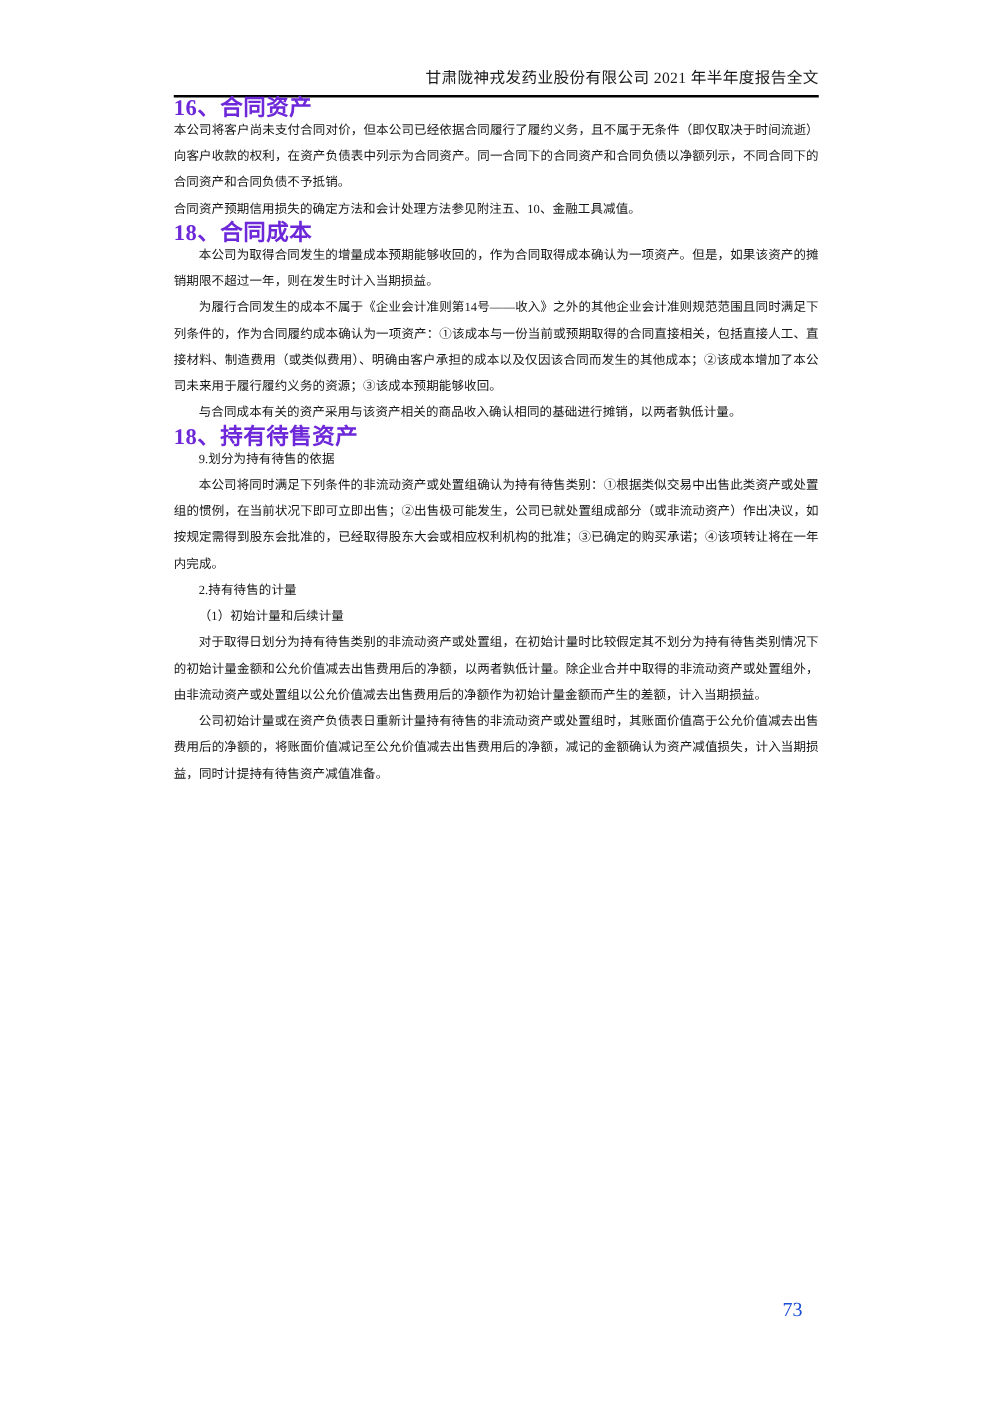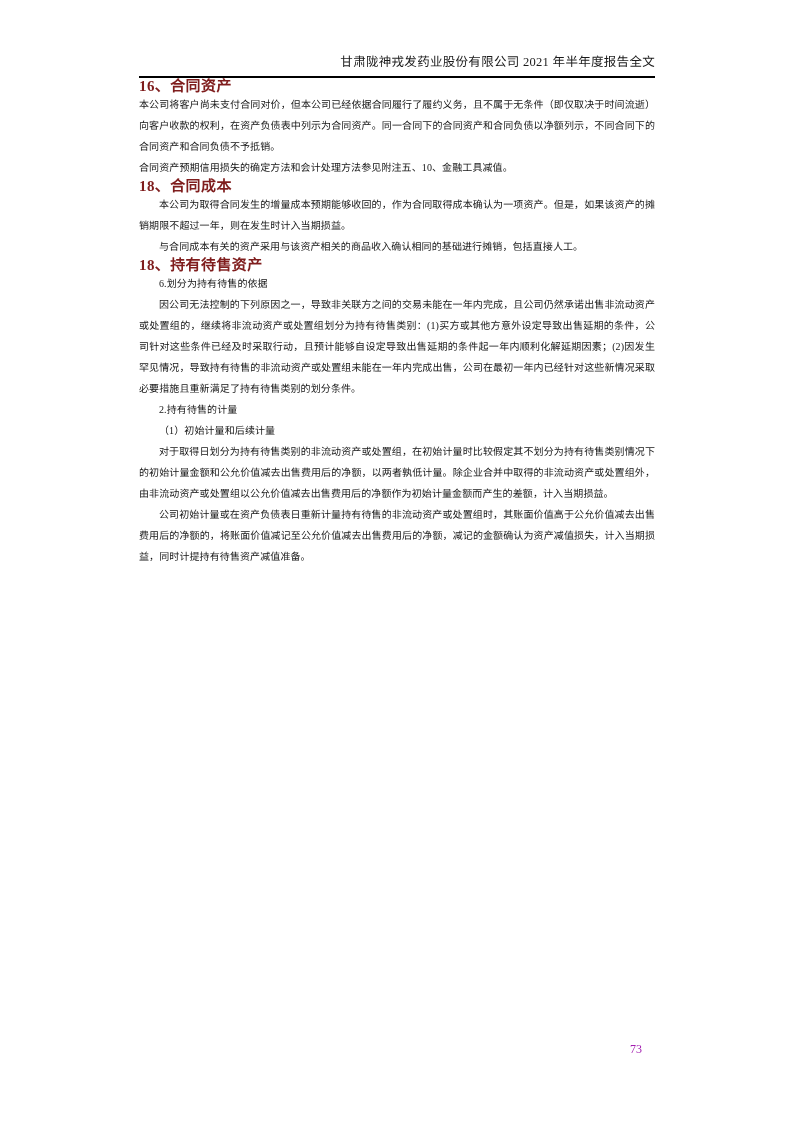--- a/index.html
+++ b/index.html
@@ -25,24 +25,24 @@
     line-height: 16px;
     color: #1a1a1a;
     letter-spacing: 0.3px;
   }
   .header-rule {
     border: none;
     border-top: 2px solid #000000;
     margin: 6px 0 0 0;
   }
   h3.sec-heading {
-    font-size: 15px;
+    font-size: 18px;
     line-height: 16px;
     font-weight: bold;
-    color: #7f1d1d;
+    color: #6d28d9;
     margin: 0;
     letter-spacing: 0.4px;
   }
   .h-16 { margin-top: 19px; }
   .h-17 { margin-top: 18px; }
   .h-18 { margin-top: 20px; }
   p.body-text {
     font-size: 10px;
     line-height: 21px;
     margin: 0;
@@ -52,23 +52,23 @@
   }
   .ind { text-indent: 2em; }
   .flush { text-indent: 0; }
   .mt-p1 { margin-top: 28px; }   
   .mt-blank { margin-top: 21px; } 
   .mt-sub { margin-top: 20px; }   
   .page-number {
     position: absolute;
     top: 1042px;
     right: 84px;
-    font-size: 12px;
+    font-size: 16px;
     line-height: 14px;
-    color: #a21caf;
+    color: #1d4ed8;
   }
 </style>
 </head>
 <body>
 
 <div class="page">
 
   <div class="doc-header">甘肃陇神戎发药业股份有限公司 2021 年半年度报告全文</div>
 
   <hr class="header-rule">
@@ -76,30 +76,31 @@
   <h3 class="sec-heading h-16">16、合同资产</h3>
 
   <p class="body-text flush mt-p1">本公司将客户尚未支付合同对价，但本公司已经依据合同履行了履约义务，且不属于无条件（即仅取决于时间流逝）向客户收款的权利，在资产负债表中列示为合同资产。同一合同下的合同资产和合同负债以净额列示，不同合同下的合同资产和合同负债不予抵销。</p>
 
   <p class="body-text flush mt-blank">合同资产预期信用损失的确定方法和会计处理方法参见附注五、10、金融工具减值。</p>
 
   <h3 class="sec-heading h-17">18、合同成本</h3>
 
   <p class="body-text ind mt-p1">本公司为取得合同发生的增量成本预期能够收回的，作为合同取得成本确认为一项资产。但是，如果该资产的摊销期限不超过一年，则在发生时计入当期损益。</p>
 
+  <p class="body-text ind">为履行合同发生的成本不属于《企业会计准则第14号——收入》之外的其他企业会计准则规范范围且同时满足下列条件的，作为合同履约成本确认为一项资产：①该成本与一份当前或预期取得的合同直接相关，包括直接人工、直接材料、制造费用（或类似费用）、明确由客户承担的成本以及仅因该合同而发生的其他成本；②该成本增加了本公司未来用于履行履约义务的资源；③该成本预期能够收回。</p>
 
-  <p class="body-text ind">与合同成本有关的资产采用与该资产相关的商品收入确认相同的基础进行摊销，包括直接人工。</p>
+  <p class="body-text ind">与合同成本有关的资产采用与该资产相关的商品收入确认相同的基础进行摊销，以两者孰低计量。</p>
 
   <h3 class="sec-heading h-18">18、持有待售资产</h3>
 
-  <p class="body-text ind mt-sub">6.划分为持有待售的依据</p>
+  <p class="body-text ind mt-sub">9.划分为持有待售的依据</p>
+
+  <p class="body-text ind">本公司将同时满足下列条件的非流动资产或处置组确认为持有待售类别：①根据类似交易中出售此类资产或处置组的惯例，在当前状况下即可立即出售；②出售极可能发生，公司已就处置组成部分（或非流动资产）作出决议，如按规定需得到股东会批准的，已经取得股东大会或相应权利机构的批准；③已确定的购买承诺；④该项转让将在一年内完成。</p>
 
 
-
-  <p class="body-text ind">因公司无法控制的下列原因之一，导致非关联方之间的交易未能在一年内完成，且公司仍然承诺出售非流动资产或处置组的，继续将非流动资产或处置组划分为持有待售类别：(1)买方或其他方意外设定导致出售延期的条件，公司针对这些条件已经及时采取行动，且预计能够自设定导致出售延期的条件起一年内顺利化解延期因素；(2)因发生罕见情况，导致持有待售的非流动资产或处置组未能在一年内完成出售，公司在最初一年内已经针对这些新情况采取必要措施且重新满足了持有待售类别的划分条件。</p>
 
   <p class="body-text ind">2.持有待售的计量</p>
 
   <p class="body-text ind">（1）初始计量和后续计量</p>
 
   <p class="body-text ind">对于取得日划分为持有待售类别的非流动资产或处置组，在初始计量时比较假定其不划分为持有待售类别情况下的初始计量金额和公允价值减去出售费用后的净额，以两者孰低计量。除企业合并中取得的非流动资产或处置组外，由非流动资产或处置组以公允价值减去出售费用后的净额作为初始计量金额而产生的差额，计入当期损益。</p>
 
   <p class="body-text ind">公司初始计量或在资产负债表日重新计量持有待售的非流动资产或处置组时，其账面价值高于公允价值减去出售费用后的净额的，将账面价值减记至公允价值减去出售费用后的净额，减记的金额确认为资产减值损失，计入当期损益，同时计提持有待售资产减值准备。</p>
 
 

